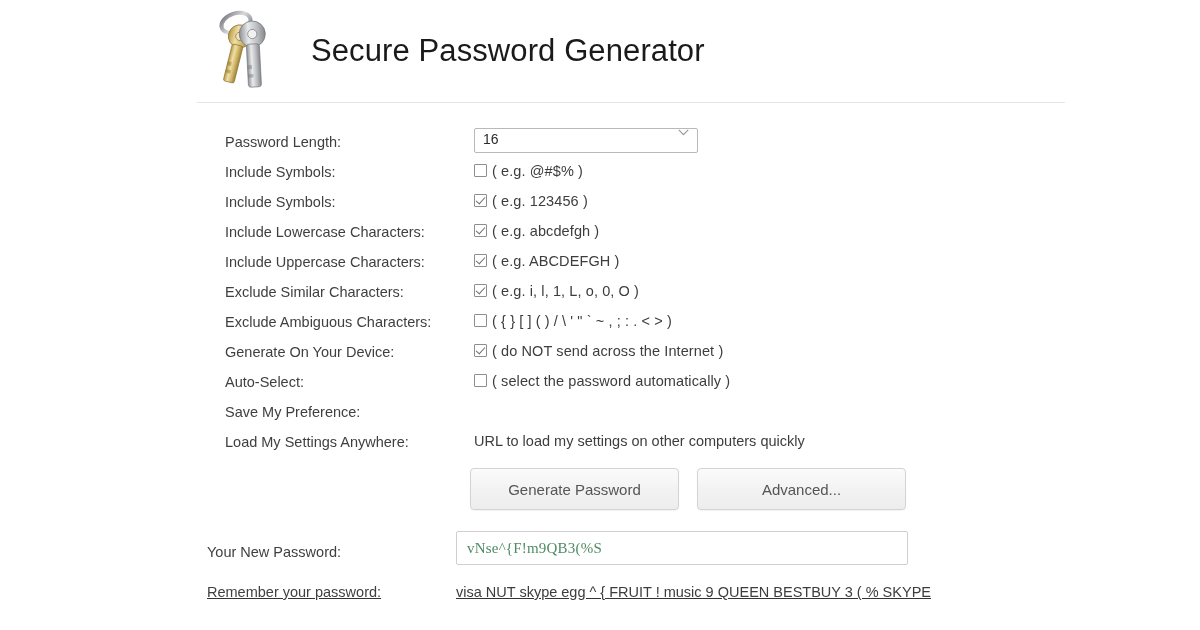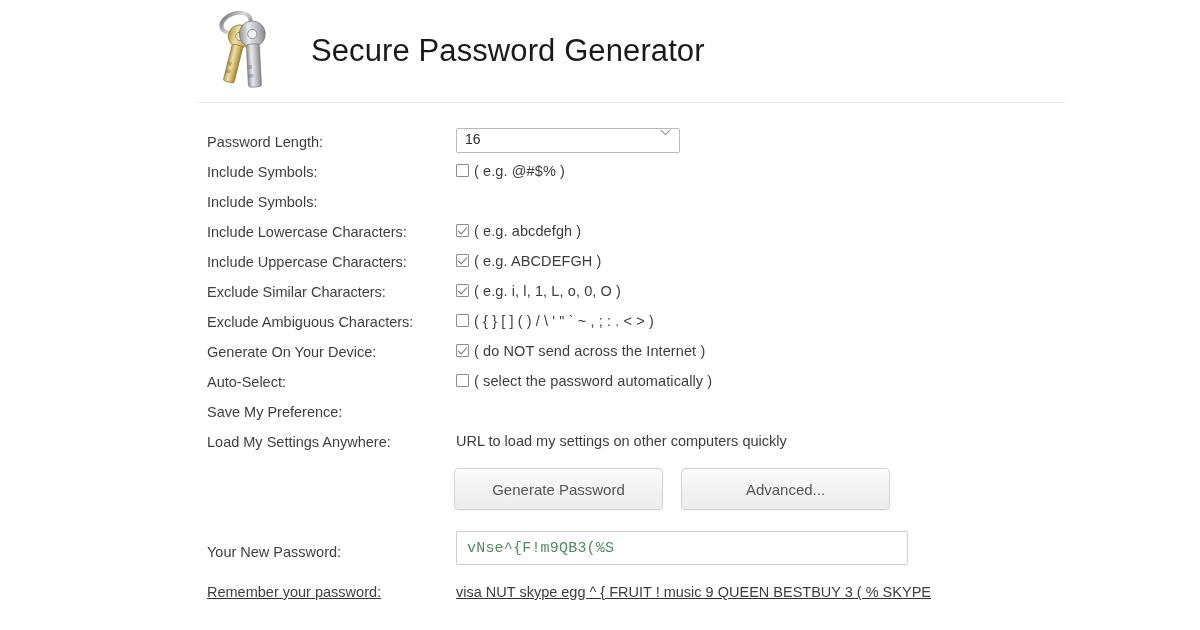--- a/index.html
+++ b/index.html
@@ -48,21 +48,21 @@
     color: #1a1a1a;
     letter-spacing: 0.1px;
     margin-left: 32px;
     white-space: nowrap;
     font-family: "Liberation Sans", sans-serif;
   }
 
   
   .form {
     position: absolute;
-    left: 195px;
+    left: 213px;
     top: 131px;
     width: 960px;
   }
   .row {
     display: flex;
     align-items: flex-start;
     height: 30px;
   }
   .row-label {
     width: 249px;
@@ -139,21 +139,21 @@
   }
   .plain-text {
     font-size: 14.5px;
     color: #3d3d3d;
     white-space: nowrap;
   }
 
   
   .buttons-row {
     position: absolute;
-    left: 193px;
+    left: 209px;
     top: 468px;
     width: 960px;
     display: flex;
     align-items: flex-start;
   }
   .btn-spacer {
     width: 249px;
     flex: 0 0 249px;
   }
   .btn {
@@ -187,21 +187,21 @@
     height: 34px;
     border: 1px solid #cfcfcf;
     border-radius: 2px;
     background: #ffffff;
     display: flex;
     align-items: center;
     padding: 12px 10px;
     box-sizing: border-box;
     font-size: 15px;
     color: #4e8b63;
-    font-family: Liberation Mono, monospace;
+    font-family: Liberation Serif, serif;
     letter-spacing: 0.2px;
   }
   .remember-row {
     position: absolute;
     left: 195px;
     top: 582px;
     width: 980px;
     display: flex;
     align-items: flex-start;
     text-decoration: underline;
@@ -287,20 +287,24 @@
     <div class="row">
       <div class="row-label">Include Symbols:</div>
       <div class="row-control">
         <span class="cbox"></span>
         <span class="hint">( e.g. @#$% )</span>
       </div>
     </div>
 
     <div class="row">
       <div class="row-label">Include Symbols:</div>
+      <div class="row-control">
+        <span class="cbox checked"></span>
+        <span class="hint">( e.g. 123456 )</span>
+      </div>
     </div>
 
     <div class="row">
       <div class="row-label">Include Lowercase Characters:</div>
       <div class="row-control">
         <span class="cbox checked"></span>
         <span class="hint">( e.g. abcdefgh )</span>
       </div>
     </div>
 

